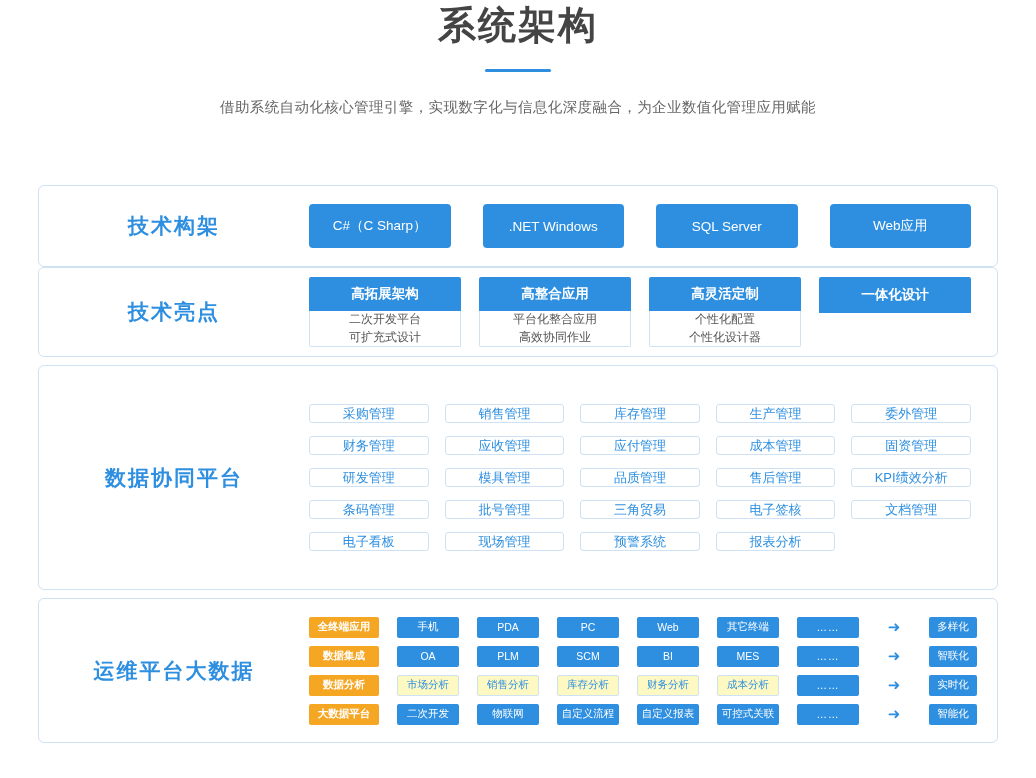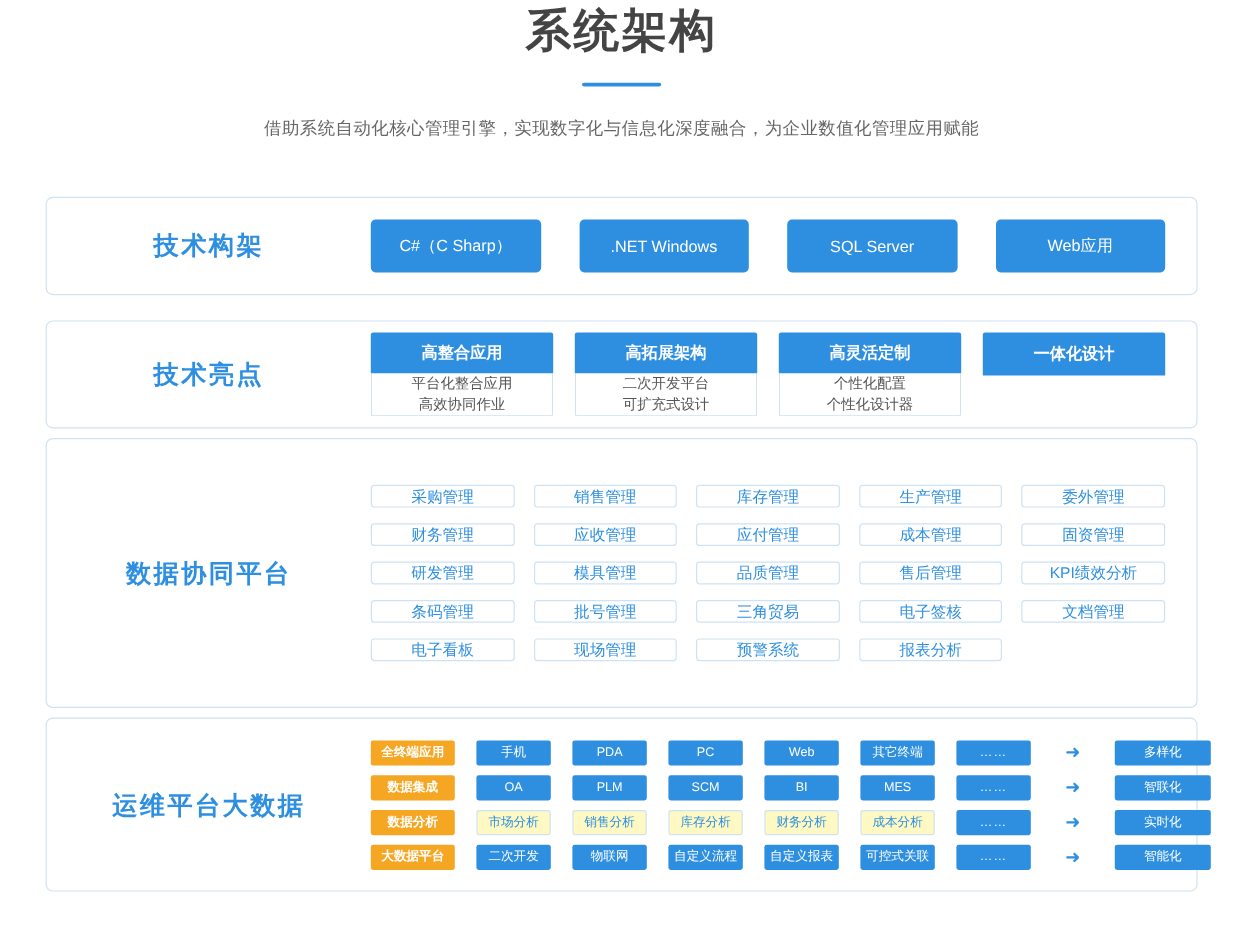--- a/index.html
+++ b/index.html
@@ -50,21 +50,21 @@
     flex: 0 0 270px;
     text-align: center;
     font-size: 21px;
     font-weight: bold;
     color: #2e8fe0;
     letter-spacing: 2px;
   }
   .sec-body { flex: 1; }
 
   
-  #sec-tech { top: 164px; height: 82px; }
+  #sec-tech { top: 185px; height: 82px; }
   .tech-row { display: flex; gap: 32px; padding-right: 26px; }
   .tech-chip {
     flex: 1;
     height: 44px;
     background: #2e8fe0;
     color: #fff;
     border-radius: 4px;
     display: flex; align-items: center; justify-content: center;
     font-size: 13.5px;
   }
@@ -121,21 +121,21 @@
   }
   .bd-orange { background: #f5a623; color: #fff; width: 70px; font-weight: bold; }
   .bd-blue { background: #2e8fe0; color: #fff; width: 62px; }
   .bd-white { background: #fef9c3; border: 1px solid #cfe2f3; color: #2e8fe0; width: 62px; }
   .bd-dots { background: #2e8fe0; color: #fff; width: 62px; letter-spacing: 1px; }
   .bd-arrow {
     width: 34px; color: #2e8fe0;
     display: flex; align-items: center; justify-content: center;
     font-size: 15px;
   }
-  .bd-out { background: #2e8fe0; color: #fff; width: 80px; }
+  .bd-out { background: #2e8fe0; color: #fff; width: 48px; }
 </style>
 </head>
 <body>
 
 <div class="page">
 
   <div class="title">系统架构</div>
   <div class="title-underline"></div>
   <div class="subtitle">借助系统自动化核心管理引擎，实现数字化与信息化深度融合，为企业数值化管理应用赋能</div>
 
@@ -149,31 +149,31 @@
         <div class="tech-chip">Web应用</div>
       </div>
     </div>
   </div>
 
   <div class="section" id="sec-high">
     <div class="sec-label mid">技术亮点</div>
     <div class="sec-body">
       <div class="high-row">
         <div class="high-col">
+          <div class="high-head">高拓展架构</div>
+          <div class="high-body">
+            <span>二次开发平台</span>
+            <span>可扩充式设计</span>
+          </div>
+        </div>
+        <div class="high-col">
           <div class="high-head">高整合应用</div>
           <div class="high-body">
             <span>平台化整合应用</span>
             <span>高效协同作业</span>
-          </div>
-        </div>
-        <div class="high-col">
-          <div class="high-head">高拓展架构</div>
-          <div class="high-body">
-            <span>二次开发平台</span>
-            <span>可扩充式设计</span>
           </div>
         </div>
         <div class="high-col">
           <div class="high-head">高灵活定制</div>
           <div class="high-body">
             <span>个性化配置</span>
             <span>个性化设计器</span>
           </div>
         </div>
         <div class="high-col">

